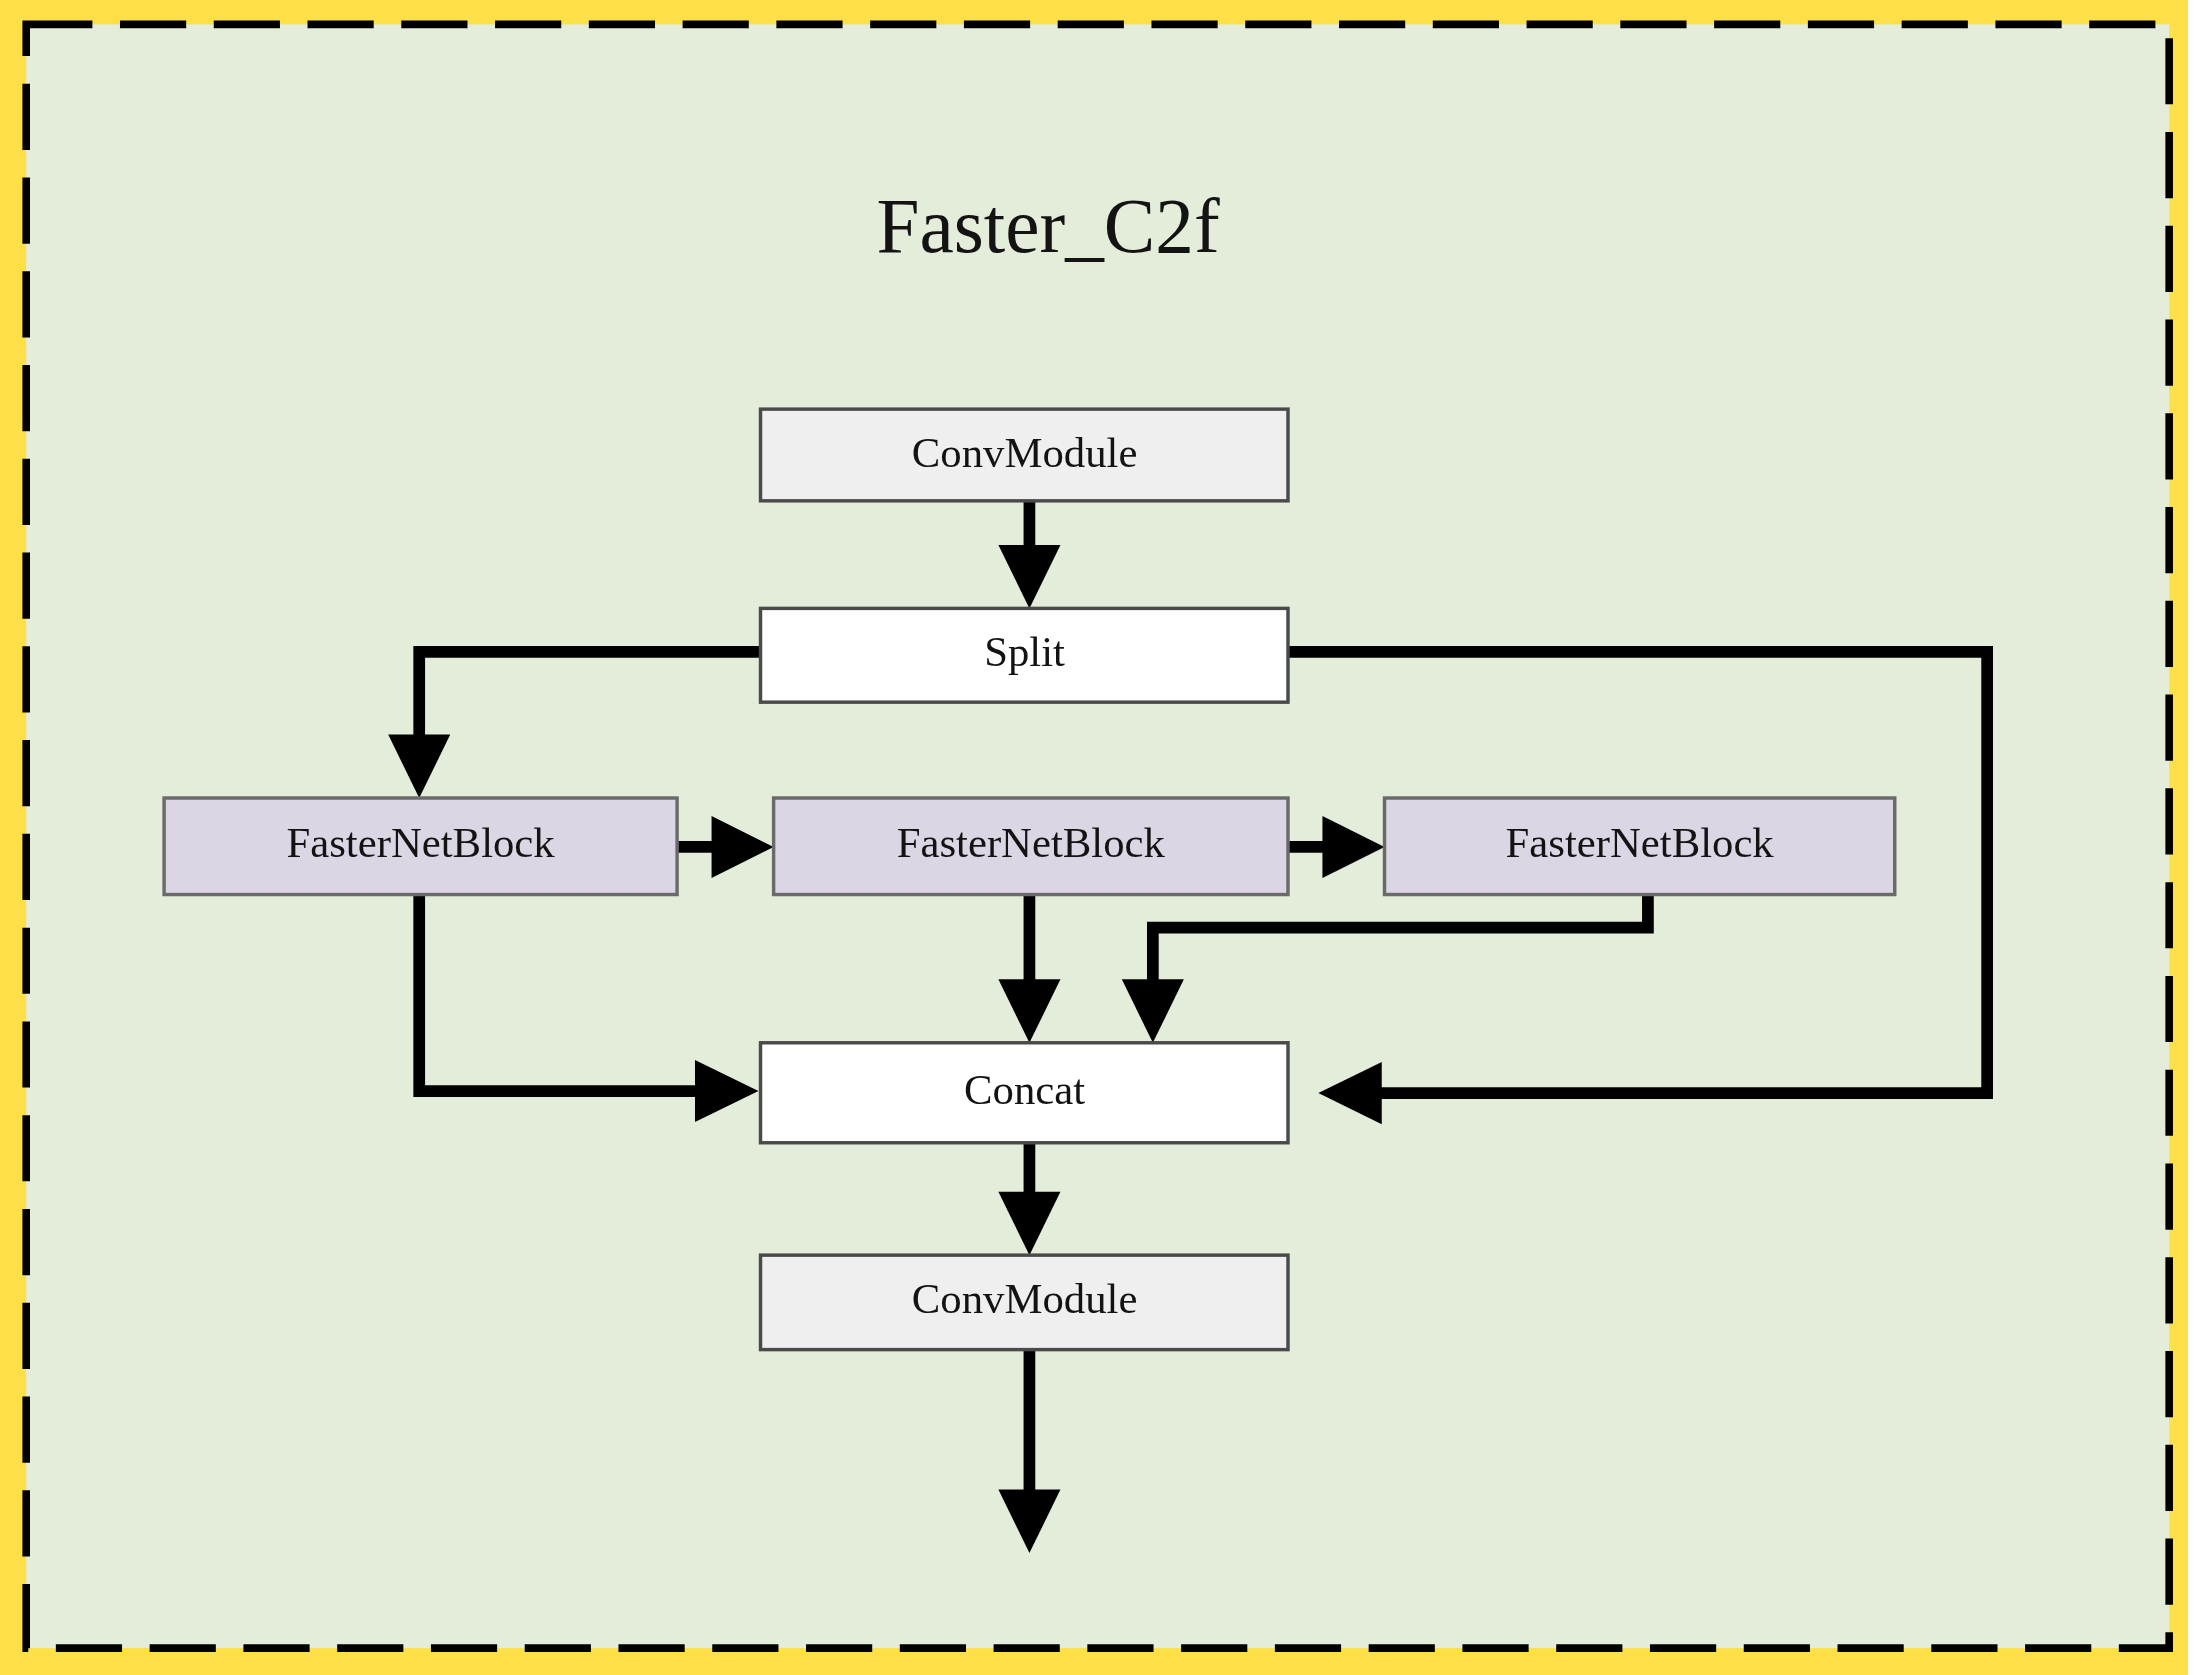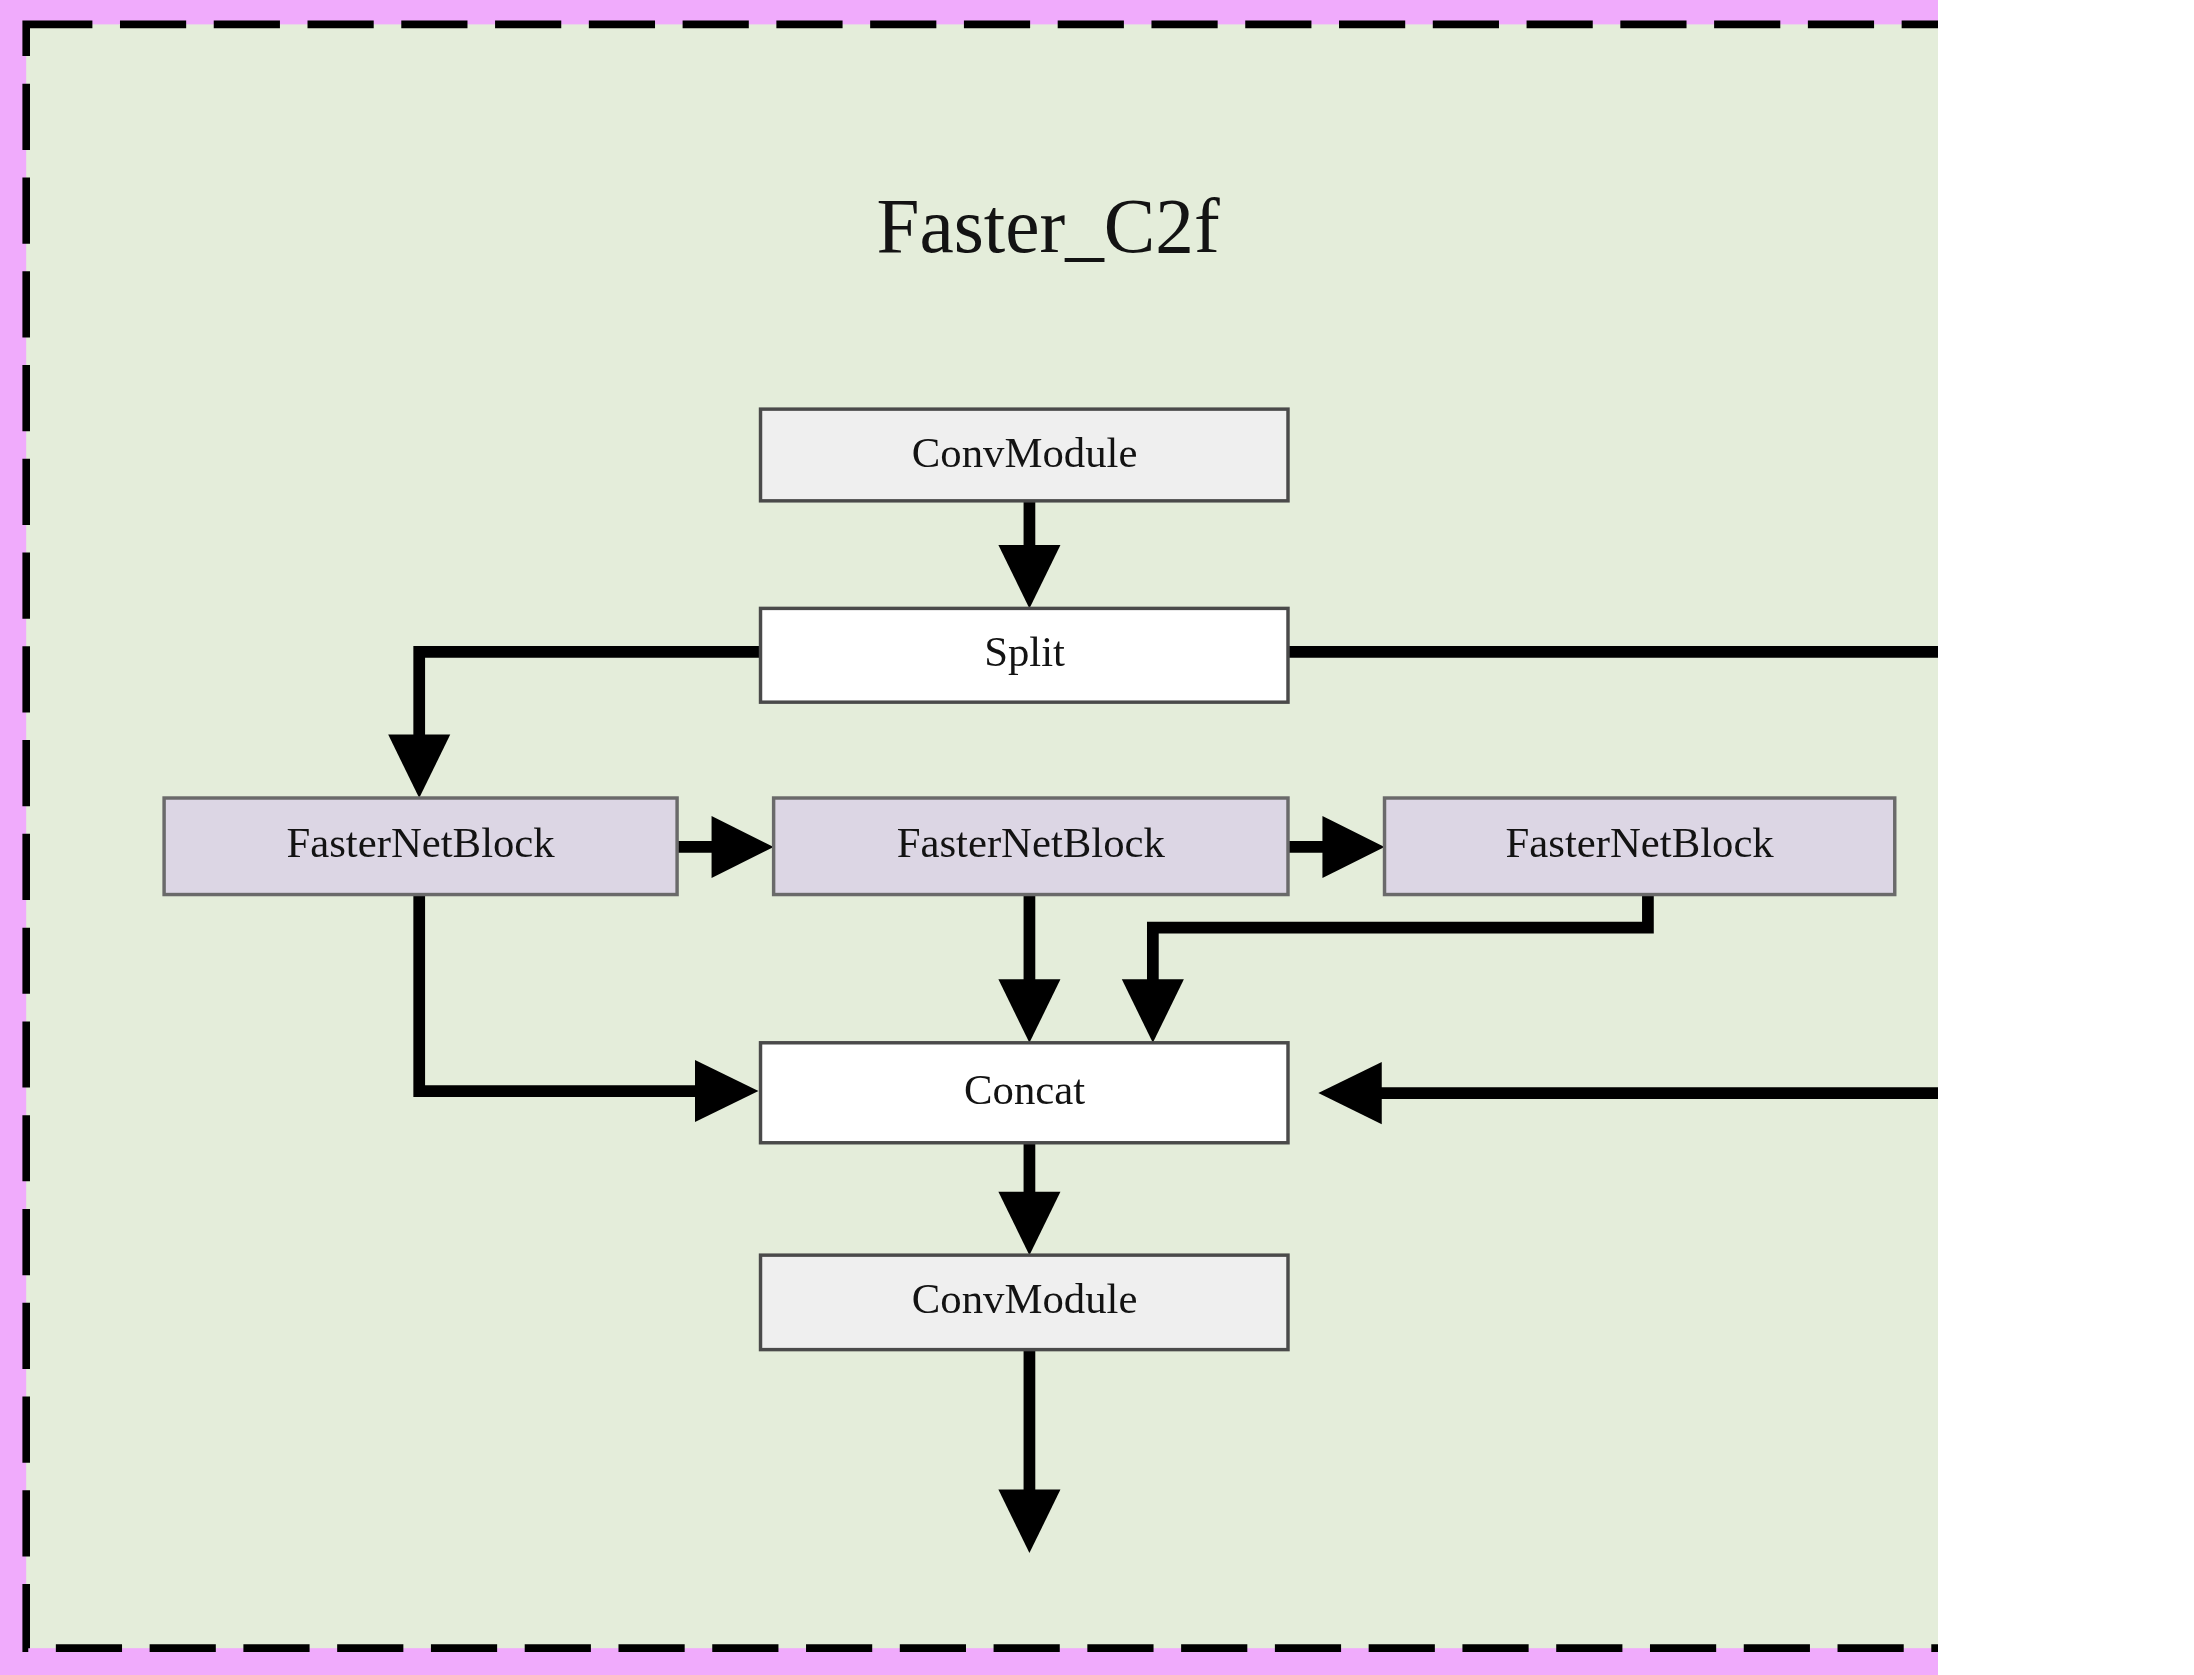--- a/index.html
+++ b/index.html
@@ -5,23 +5,23 @@
   html, body {
     margin: 0;
     padding: 0;
     background: #ffffff;
   }
   body {
     font-family: "Liberation Serif", "DejaVu Serif", serif;
   }
   #stage {
     position: relative;
-    width: 1938px;
+    width: 2188px;
     height: 1676px;
-    background: #f0abfc;
+    background: #fde047;
     overflow: hidden;
   }
   #diagram-svg {
     position: absolute;
     left: 0;
     top: 0;
     width: 2194px;
     height: 1676px;
     display: block;
   }

